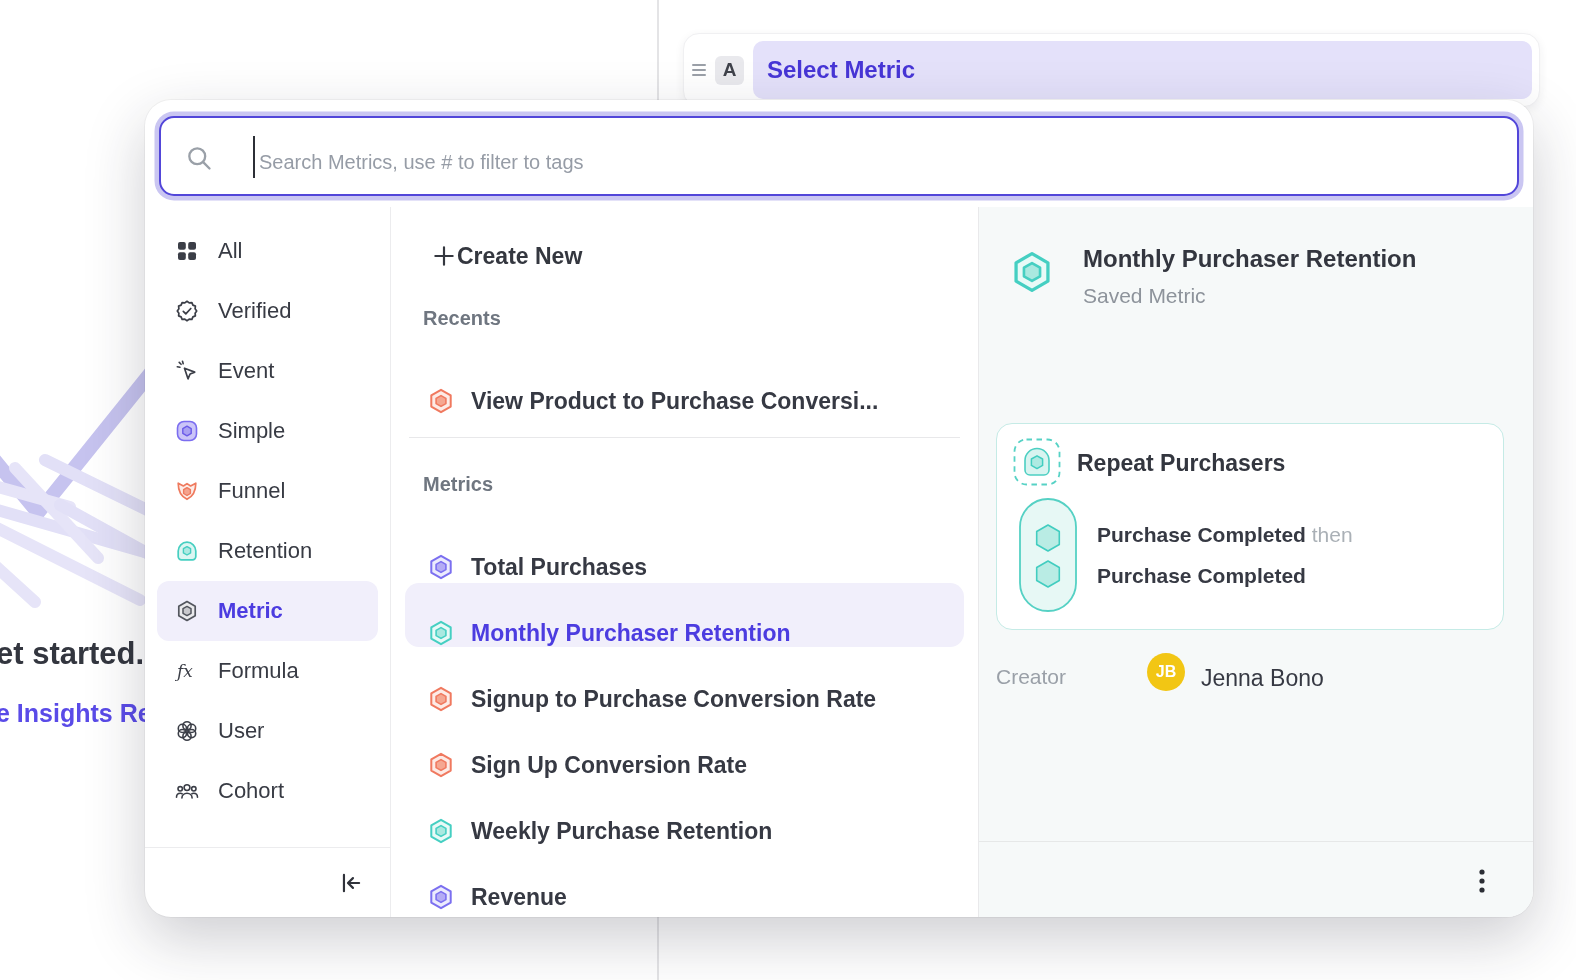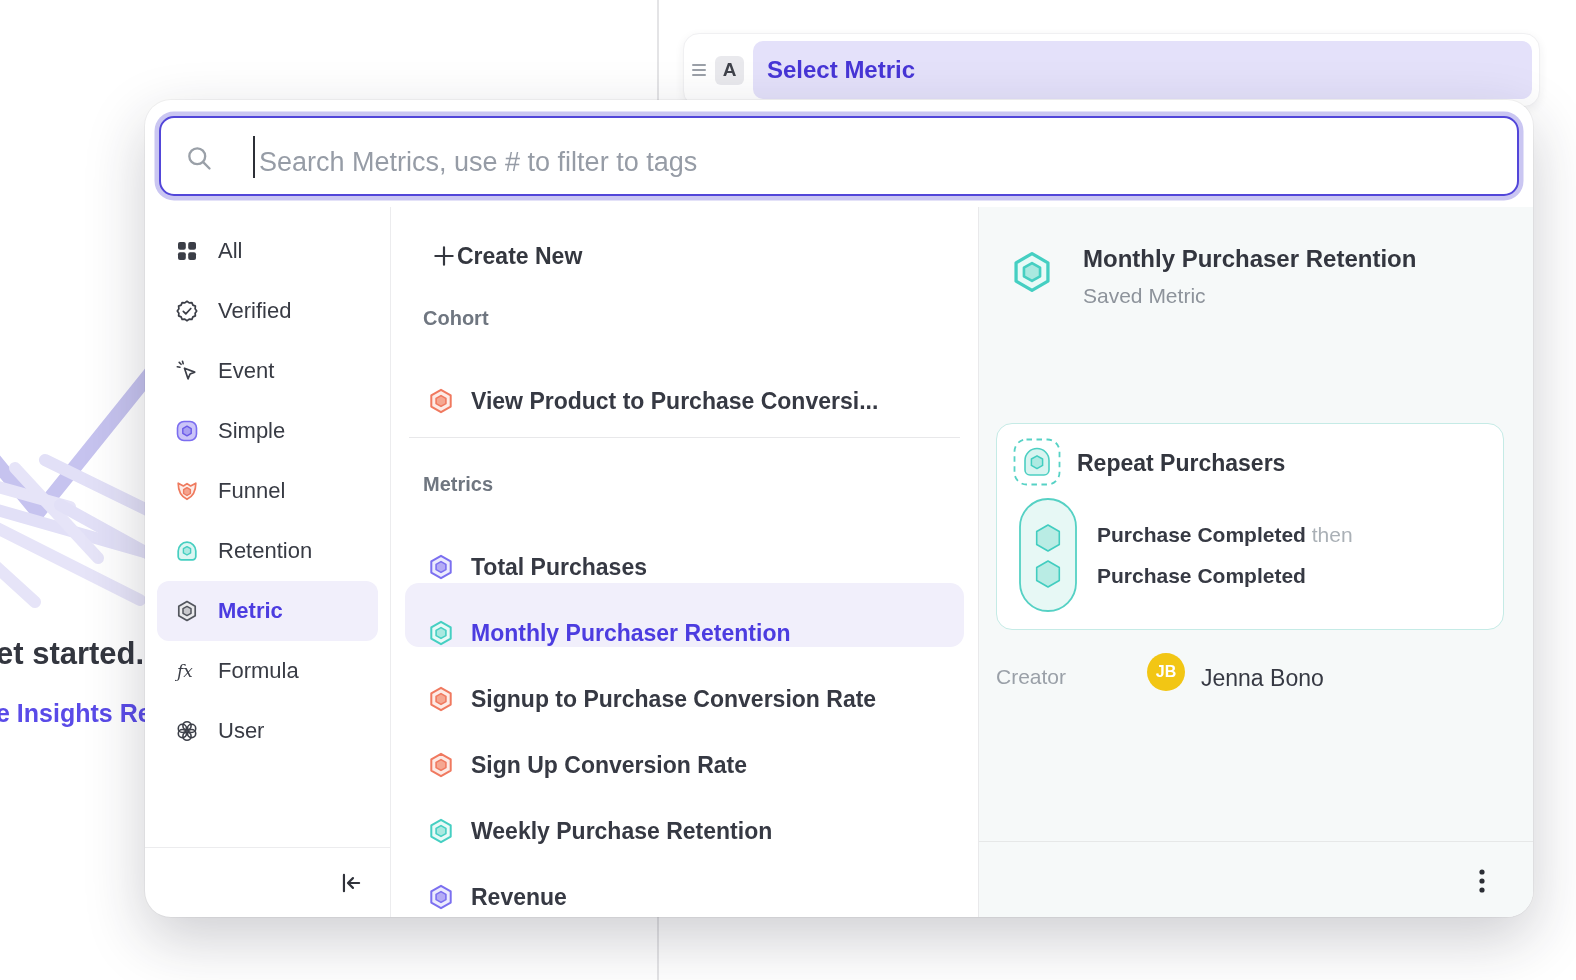--- a/index.html
+++ b/index.html
@@ -25,21 +25,21 @@
 
   
   .modal { position:absolute; left:145px; top:100px; width:1388px; height:817px; background:#fff;
     border-radius:26px; box-shadow:0 22px 60px rgba(30,30,50,.22), 0 0 0 1px rgba(0,0,0,.04); z-index:10; overflow:hidden; }
 
   .search-box { position:absolute; left:14px; right:14px; top:16px; height:80px; background:#fff;
     border:2px solid #5246d9; box-shadow:0 0 0 4.5px #cac6f2; border-radius:15px; }
   .search-icon { position:absolute; left:24px; top:26px; }
   .caret { position:absolute; left:92px; top:18px; width:2px; height:42px; background:#2c2f36; }
   .search-input { position:absolute; left:98px; right:16px; top:0; height:88px; border:0; outline:none;
-    font-family:"Liberation Sans", sans-serif; font-size:27px; color:#7f1d1d; background:transparent; }
+    font-family:"Liberation Sans", sans-serif; font-size:20px; color:#7f1d1d; background:transparent; }
   .search-input::placeholder { color:#969ca6; opacity:1; }
 
   .columns { position:absolute; left:0; right:0; top:107px; bottom:0; display:flex; }
 
   
   .sidebar { width:246px; border-right:1px solid #ececee; position:relative; padding-top:14px; }
   .side-item { height:60px; margin:0 12px; border-radius:12px; display:flex; align-items:center; gap:19px;
     padding-left:18px; font-size:22px; font-weight:500; color:#383b44; cursor:pointer; }
   .side-item.selected { background:#f1effb; color:#4c3ce0; font-weight:600; }
   .side-ic { width:24px; height:24px; display:flex; }
@@ -211,38 +211,53 @@
                   <circle cx="16.6" cy="9.4" r="4.1"></circle>
                   <circle cx="16.6" cy="14.6" r="4.1"></circle>
                   <circle cx="12" cy="17.2" r="4.1"></circle>
                   <circle cx="7.4" cy="14.6" r="4.1"></circle>
                   <circle cx="7.4" cy="9.4" r="4.1"></circle>
                 </g>
               </svg>
             </span>
             <span>User</span>
           </div>
+          <div class="side-item">
+            <span class="side-ic">
+              <svg width="24" height="24" viewBox="0 0 24 24">
+                <g stroke="#3b3e47" fill="none" stroke-linecap="round" stroke-linejoin="round" stroke-width="1.6">
+                  <circle cx="12" cy="8.6" r="2.9"></circle>
+                  <path d="M6.9 19c0-2.9 2.3-4.8 5.1-4.8s5.1 1.9 5.1 4.8"></path>
+                  <circle cx="5.2" cy="9.8" r="2.2"></circle>
+                  <path d="M1.5 18.2c0-2.3 1.7-3.9 3.9-3.9.6 0 1.2.1 1.7.4"></path>
+                  <circle cx="18.8" cy="9.8" r="2.2"></circle>
+                  <path d="M22.5 18.2c0-2.3-1.7-3.9-3.9-3.9-.6 0-1.2.1-1.7.4"></path>
+                </g>
+              </svg>
+            </span>
+            <span>Cohort</span>
+          </div>
         </div>
       <div class="side-footer">
         <svg class="collapse-btn" width="26" height="26" viewBox="0 0 24 24">
           <path d="M5.5 4.5v15M19.5 12H9.5M13.8 7.5L9.2 12l4.6 4.5" stroke="#2f323a" stroke-width="2" fill="none" stroke-linecap="round" stroke-linejoin="round"></path>
         </svg>
       </div>
     </div>
 
     <div class="mid">
       <div class="create-new">
         <svg width="26" height="26" viewBox="0 0 24 24">
           <path d="M12 4v16M4 12h16" stroke="#34373f" stroke-width="2" stroke-linecap="round" fill="none"></path>
         </svg>
         <span>Create New</span>
       </div>
       <div>
           <div class="mid-sec">
-            <div class="sec-header" style="margin-top: 22px;">Cohort</div>
+            <div class="sec-header" style="margin-top: 22px;">Recents</div>
             <div class="m-row">
               <span class="hex">
                 <svg width="28" height="28" viewBox="0 0 28 28">
     <path d="M14 2.8l9.7 5.6v11.2L14 25.2l-9.7-5.6V8.4z" fill="#fdebe6" stroke="#f0795f" stroke-width="2" stroke-linejoin="round"></path>
     <path d="M14 8.6l4.9 2.8v5.2L14 19.4l-4.9-2.8v-5.2z" fill="#f5a791" stroke="#f0795f" stroke-width="1.6" stroke-linejoin="round"></path>
   </svg>
               </span>
               <span>View Product to Purchase Conversi...</span>
             </div>
           </div>

